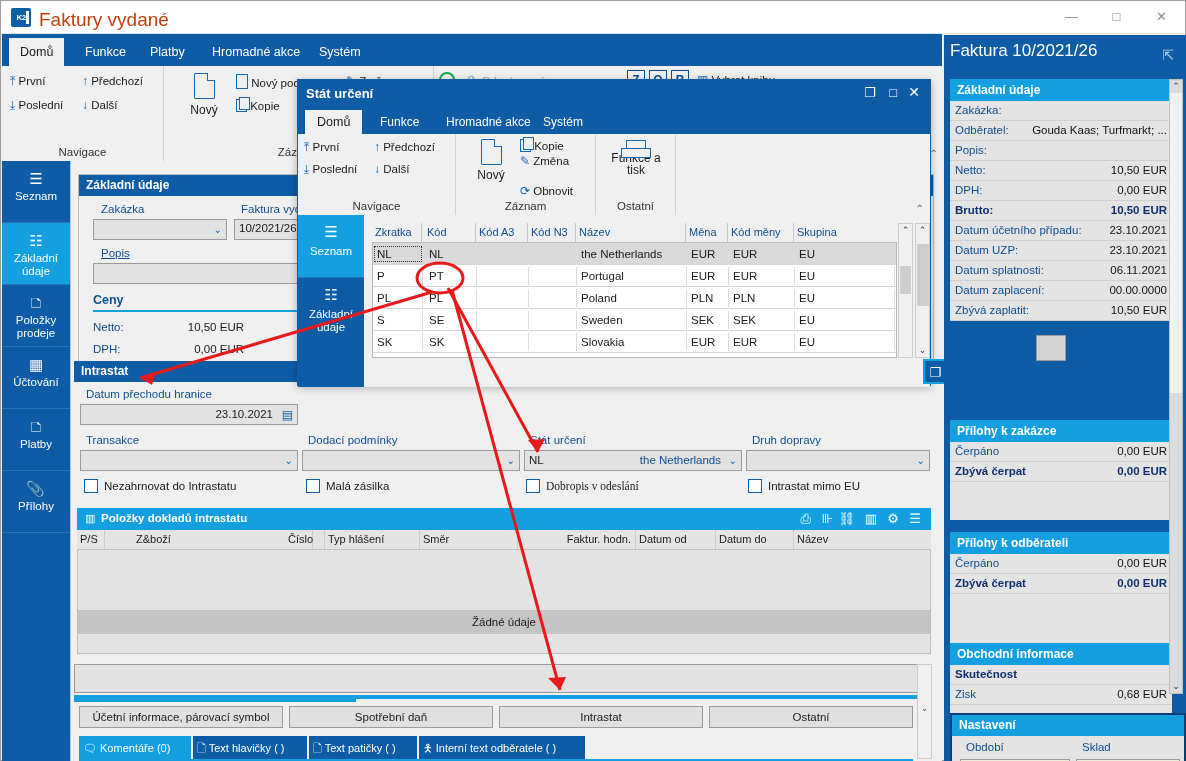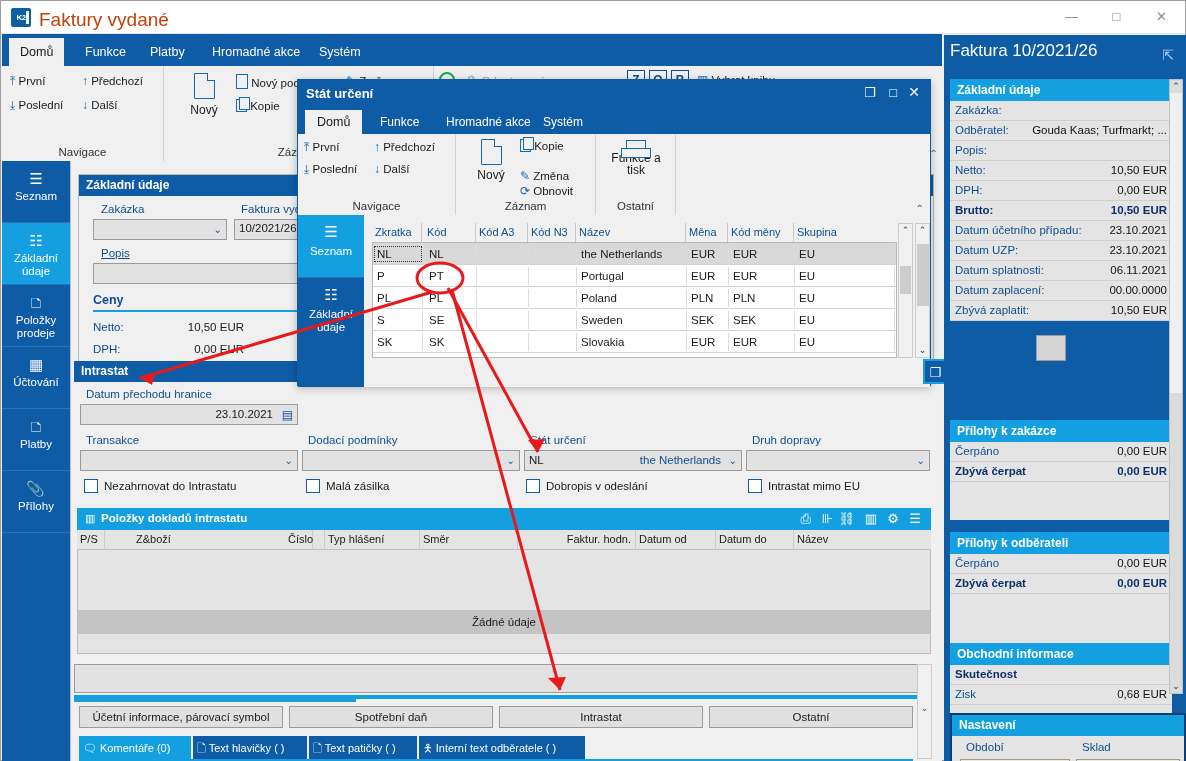--- a/index.html
+++ b/index.html
@@ -203,21 +203,21 @@
       <div class="abs fieldlbl" style="left:678px;top:73px;">Druh dopravy</div>
       <div class="abs inputbox" style="left:672px;top:89px;width:184px;">
         <span class="abs dropcaret">⌄</span>
         </div>
 
       <div class="abs chk" style="left:10px;top:118px;"></div>
       <div class="abs chklbl" style="left:30px;top:119px;">Nezahrnovat do Intrastatu</div>
       <div class="abs chk" style="left:232px;top:118px;"></div>
       <div class="abs chklbl" style="left:252px;top:119px;">Malá zásilka</div>
       <div class="abs chk" style="left:452px;top:118px;"></div>
-      <div class="abs chklbl" style="left:472px;top:119px;">Dobropis v odeslání</div>
+      <div class="abs chklbl" style="left:472px;top:119px;font-family:Liberation Serif, serif;">Dobropis v odeslání</div>
       <div class="abs chk" style="left:674px;top:118px;"></div>
       <div class="abs chklbl" style="left:694px;top:119px;">Intrastat mimo EU</div>
 
       <div class="abs" style="left:3px;top:147px;width:854px;height:22px;background:#14a0e0;">
         <span class="abs" style="left:8px;top:4px;color:#fff;font-size:11px;">▥</span>
         <span class="abs" style="left:24px;top:4px;color:#fff;font-weight:bold;font-size:11.5px;">Položky dokladů intrastatu</span>
         <span class="abs" style="right:120px;top:3px;color:#fff;font-size:13px;">⎙</span>
         <span class="abs" style="right:98px;top:3px;color:#fff;font-size:13px;">⊪</span>
         <span class="abs" style="right:76px;top:3px;color:#fff;font-size:13px;">⛓</span>
         <span class="abs" style="right:54px;top:3px;color:#fff;font-size:13px;">▥</span>
@@ -305,21 +305,21 @@
         <div class="abs ritem" style="left:76px;top:28px;"><span class="ric">↓</span> <span>Další</span></div>
         <div class="abs rgrouplabel">Navigace</div>
       </div>
 
       <div class="abs" style="left:158px;top:0;width:140px;height:81px;border-right:1px solid #d2d2d2;">
         <div class="abs bigbtn" style="left:10px;top:5px;width:50px;">
           <div class="doc-ic"></div>
           <div style="margin-top:3px;">Nový</div>
         </div>
         <div class="abs ritem" style="left:64px;top:5px;"><span class="sm-copy"></span> <span>Kopie</span></div>
-        <div class="abs ritem" style="left:64px;top:35px;"><span class="ric">✎</span> <span>Změna</span></div>
+        <div class="abs ritem" style="left:64px;top:20px;"><span class="ric">✎</span> <span>Změna</span></div>
         <div class="abs ritem" style="left:64px;top:50px;"><span class="ric">⟳</span> <span>Obnovit</span></div>
         <div class="abs rgrouplabel">Záznam</div>
       </div>
 
       <div class="abs" style="left:298px;top:0;width:80px;height:81px;border-right:1px solid #d2d2d2;">
         <div class="abs bigbtn" style="left:8px;top:4px;width:64px;">
           <div class="abs" style="left:22px;top:2px;width:20px;height:9px;border:1.6px solid #1668b3;border-bottom:none;"></div>
           <div class="abs" style="left:17px;top:10px;width:30px;height:10px;border:1.6px solid #1668b3;background:#f0f0f0;"></div>
           <div style="margin-top:14px;line-height:12px;">Funkce a tisk</div>
         </div>

